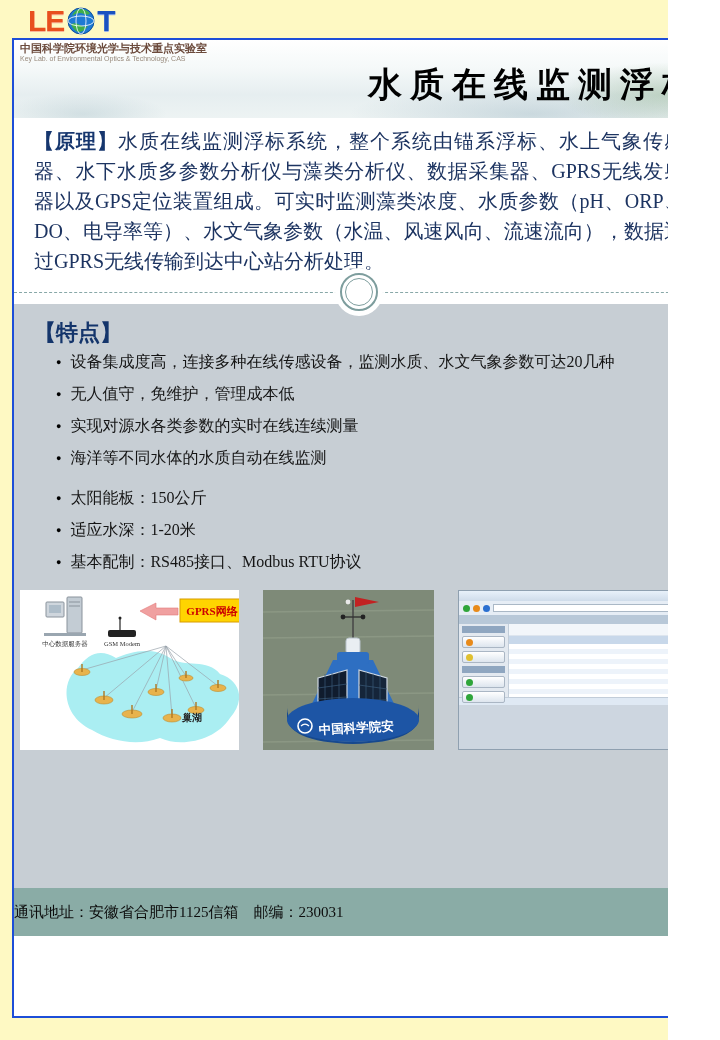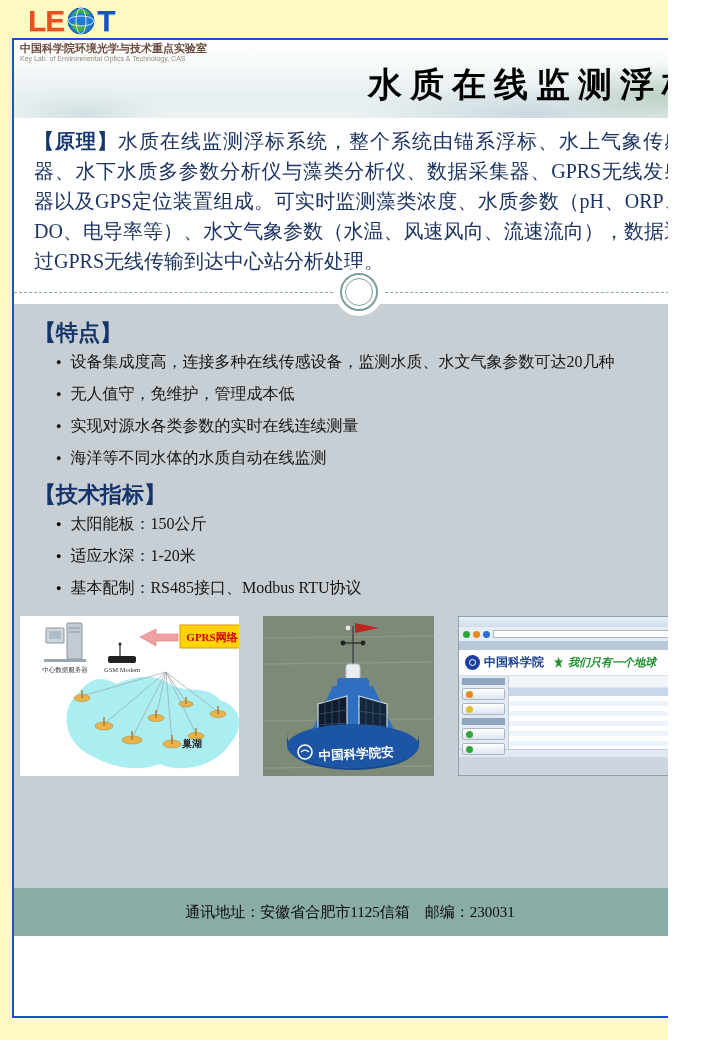--- a/index.html
+++ b/index.html
@@ -82,21 +82,21 @@
   .s-btn { height:12px; background:linear-gradient(180deg,#ffffff,#dde5ee); border:1px solid #aab6c4; border-radius:2px;
            margin-bottom:3px; display:flex; align-items:center; padding-left:3px; }
   .s-btn i { width:7px; height:7px; border-radius:50%; display:block; }
   .b-main { flex:1; background:#fff; }
   .q-bar { height:12px; background:#f2f6fa; border-bottom:1px solid #dde5ee; }
   .t-head { height:8px; background:#c8d8ea; }
   .t-rows { height:53px; background:repeating-linear-gradient(180deg,#ffffff 0 5px,#edf3fa 5px 10px); }
   .b-status { height:8px; background:#dfe9f4; border-top:1px solid #c2cdd9; }
 
   
-  .footer { height:48px; background:#8aaca6; display:flex; align-items:center; justify-content:center;
+  .footer { height:48px; background:#8aaca6; display:flex; align-items:center; justify-content:flex-start;
             padding-right:18px; font-size:15px; color:#0c0c0c; }
 </style>
 </head>
 <body>
 
 <div class="page">
 
   <div class="top-strip">
     <div class="logo">
       <span class="le">LE</span>
@@ -131,21 +131,20 @@
 
     <div class="gray">
       <div class="sec-header">【特点】</div>
       <ul class="bullets">
         <li>设备集成度高，连接多种在线传感设备，监测水质、水文气象参数可达20几种</li>
         <li>无人值守，免维护，管理成本低</li>
         <li>实现对源水各类参数的实时在线连续测量</li>
         <li>海洋等不同水体的水质自动在线监测</li>
       </ul>
 
-      <div class="sec-header">【技术指标】</div>
       <ul class="bullets">
         <li>太阳能板：150公斤</li>
         <li>适应水深：1-20米</li>
         <li>基本配制：RS485接口、Modbus RTU协议</li>
       </ul>
 
       <div class="figures">
 
         <div class="fig fig1">
           <svg width="230" height="160" viewBox="0 0 230 160">
@@ -271,26 +270,20 @@
               <i></i>
             </div>
           <div class="b-tool">
             <span class="dot g"></span>
             <span class="dot o"></span>
             <span class="dot b"></span>
             <span class="addr"></span>
             <span class="dot r"></span>
           </div>
           <div class="b-tabs"></div>
-          <div class="b-head">
-            <span class="emblem"></span>
-            <span class="org">中国科学院</span>
-            <span class="plant"></span>
-            <span class="slogan">我们只有一个地球</span>
-          </div>
           <div class="b-body">
             <div class="b-side">
               <div class="s-cap"></div>
               <div class="s-btn">
                   <i class="dot o"></i>
                 </div>
               <div class="s-btn">
                   <i class="dot" style="background:#e0c030"></i>
                 </div>
               <div class="s-cap"></div>

